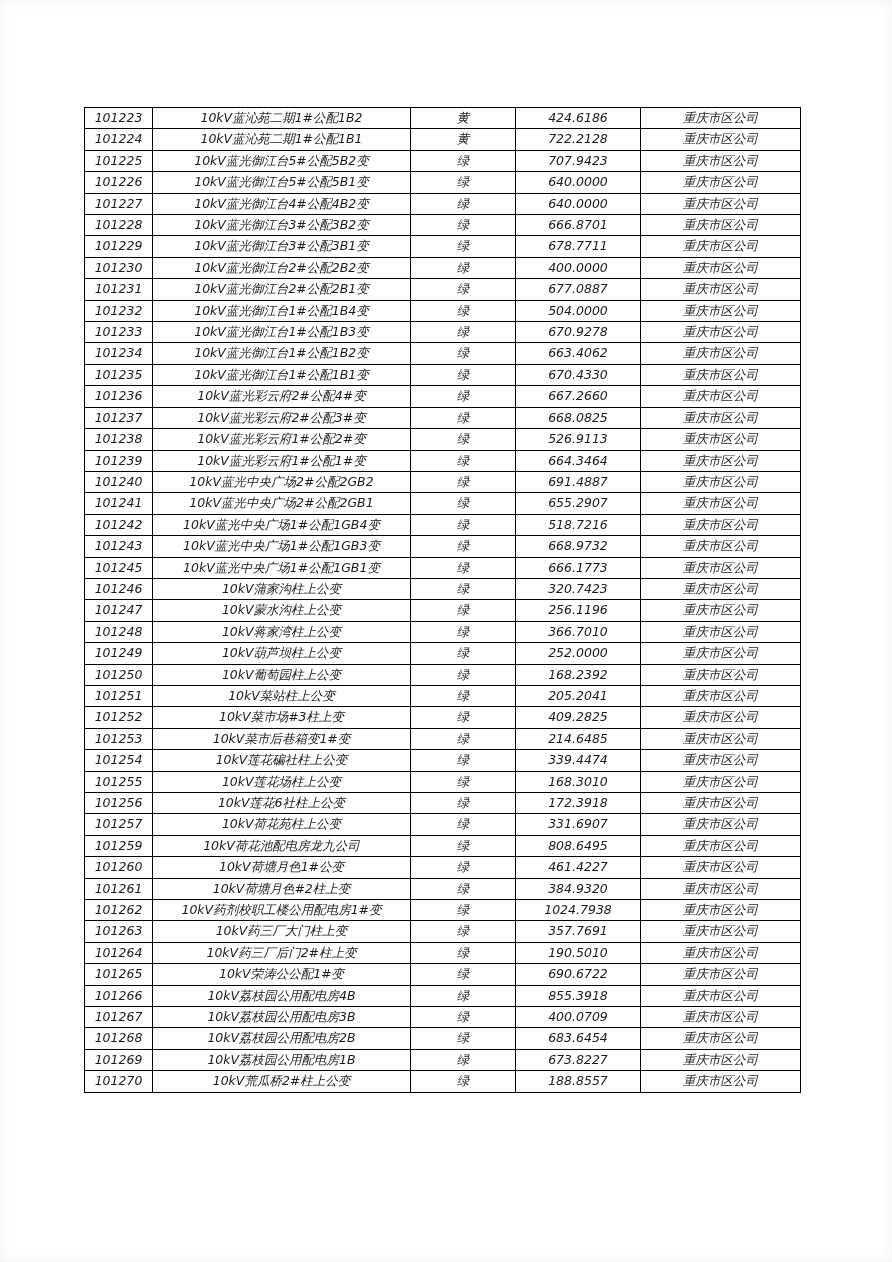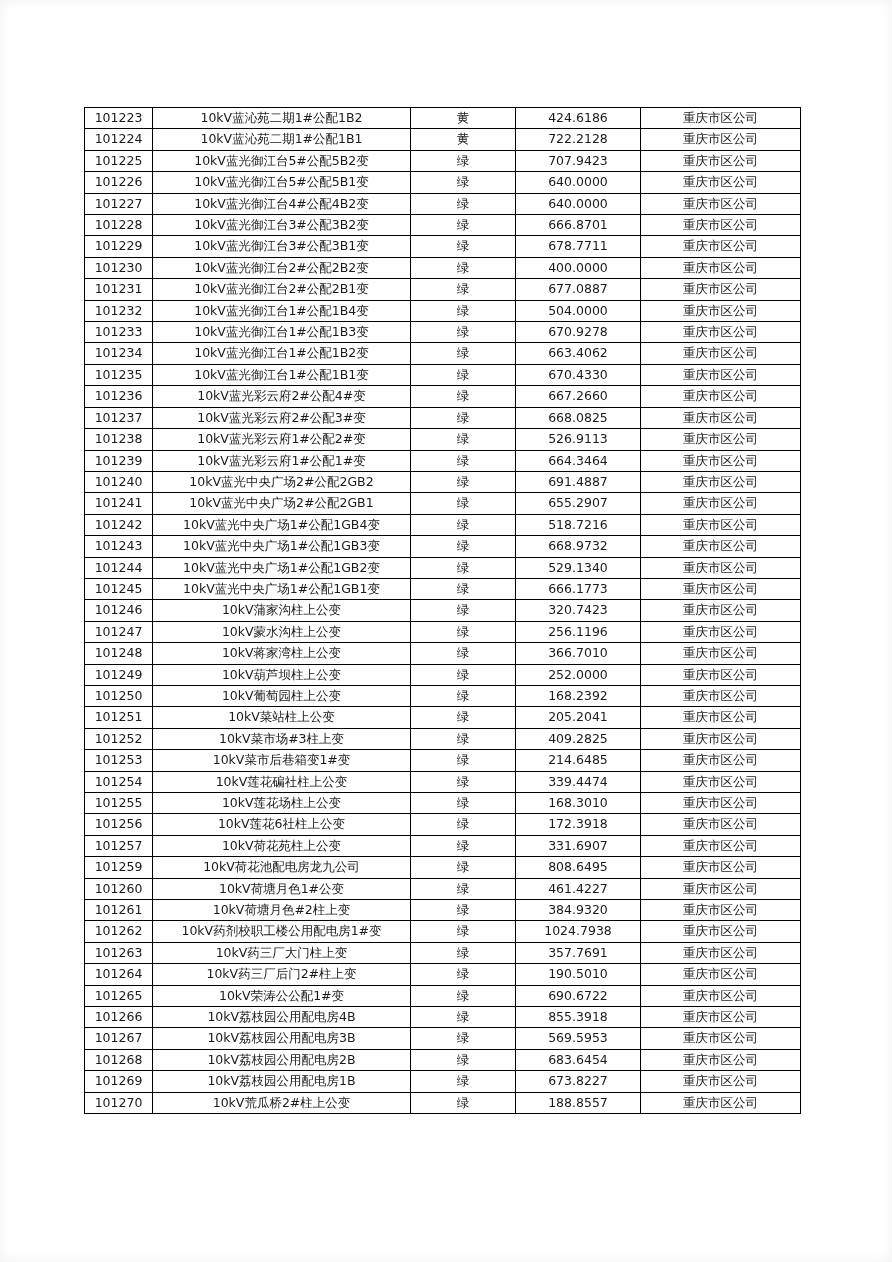--- a/index.html
+++ b/index.html
@@ -14,20 +14,21 @@
     height: 1262px;
     background: #ffffff;
     overflow: hidden;
     box-shadow: inset 0 0 14px rgba(0,0,0,0.06);
   }
   .table-wrap {
     position: absolute;
     left: 84px;
     top: 107px;
     width: 716px;
+    font-style: italic;
   }
   table.data-table {
     border-collapse: collapse;
     table-layout: fixed;
     width: 716px;
     font-size: 12.5px;
     color: #1a1a1a;
   }
   table.data-table td {
     border: 1px solid #000;
@@ -200,27 +201,20 @@
             <td>重庆市区公司</td>
           </tr>
           <tr>
             <td>101243</td>
             <td>10kV蓝光中央广场1#公配1GB3变</td>
             <td>绿</td>
             <td>668.9732</td>
             <td>重庆市区公司</td>
           </tr>
           <tr>
-            <td>101244</td>
-            <td>10kV蓝光中央广场1#公配1GB2变</td>
-            <td>绿</td>
-            <td>529.1340</td>
-            <td>重庆市区公司</td>
-          </tr>
-          <tr>
             <td>101245</td>
             <td>10kV蓝光中央广场1#公配1GB1变</td>
             <td>绿</td>
             <td>666.1773</td>
             <td>重庆市区公司</td>
           </tr>
           <tr>
             <td>101246</td>
             <td>10kV蒲家沟柱上公变</td>
             <td>绿</td>
@@ -357,21 +351,21 @@
             <td>101266</td>
             <td>10kV荔枝园公用配电房4B</td>
             <td>绿</td>
             <td>855.3918</td>
             <td>重庆市区公司</td>
           </tr>
           <tr>
             <td>101267</td>
             <td>10kV荔枝园公用配电房3B</td>
             <td>绿</td>
-            <td>569.5953</td>
+            <td>400.0709</td>
             <td>重庆市区公司</td>
           </tr>
           <tr>
             <td>101268</td>
             <td>10kV荔枝园公用配电房2B</td>
             <td>绿</td>
             <td>683.6454</td>
             <td>重庆市区公司</td>
           </tr>
           <tr>

